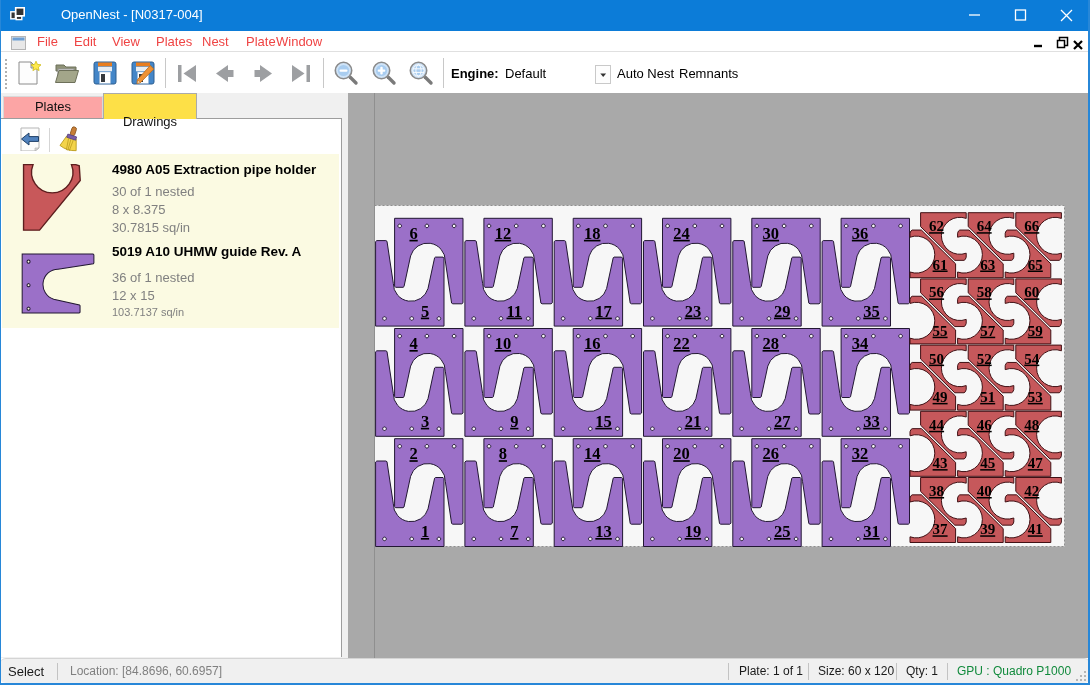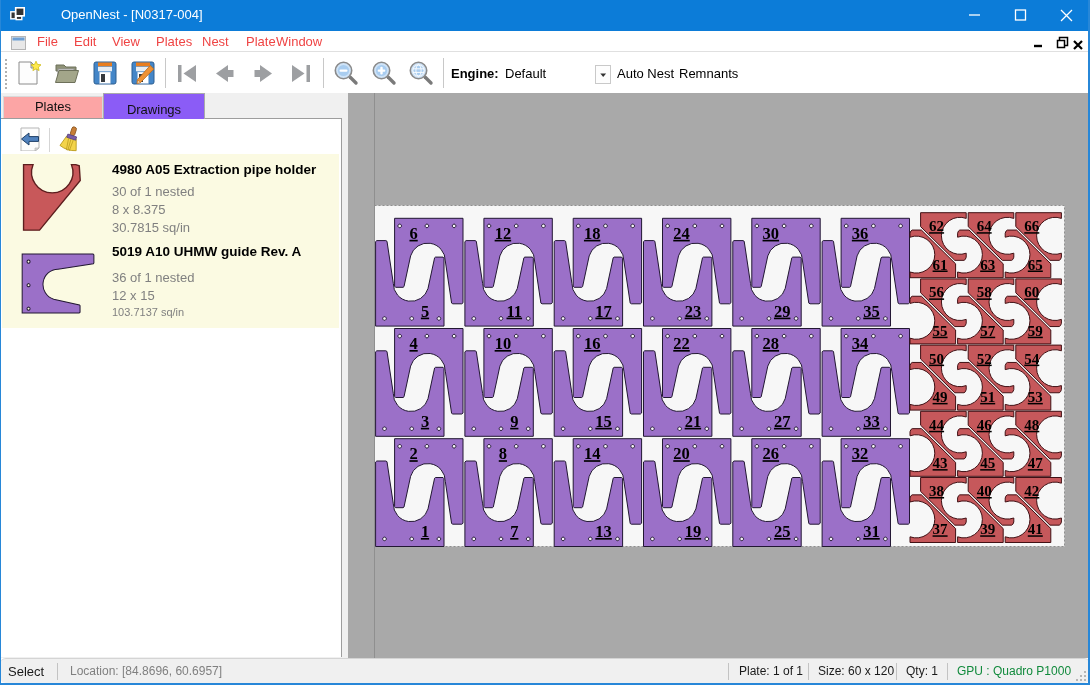--- a/index.html
+++ b/index.html
@@ -133,21 +133,21 @@
 <rect x="595.5" y="13.5" width="15" height="18" fill="#fdfdfd" stroke="#c9c9c9"></rect>
 <path d="M600.3 21.5 h5.8 l-2.9 3.6 Z" fill="#333"></path>
 </svg>
 <div class="abs" style="left:451px;top:66px;font-size:13px"><span class="b">Engine:</span></div>
 <div class="abs" style="left:505px;top:66px;font-size:13px">Default</div>
 <div class="abs" style="left:617px;top:66px;font-size:13px">Auto Nest</div>
 <div class="abs" style="left:679px;top:66px;font-size:13px">Remnants</div>
 <div class="abs" style="left:0;top:118px;width:348px;height:540px;background:#f0f0f0"></div>
 <div id="tabstrip">
  <div class="tab" style="left:3px;top:3px;width:100px;height:27px;background:#fca5a5;border:1px solid #d9d9d9;padding-top:2px">Plates</div>
- <div class="tab" style="left:103px;top:0;width:102px;height:26px;background:#8b5cf6;border:1px solid #aaa;border-bottom:none;padding-top:8px;z-index:10">Drawings</div>
+ <div class="tab" style="left:103px;top:0;width:94px;height:26px;background:#fde047;border:1px solid #aaa;border-bottom:none;padding-top:20px;z-index:10">Drawings</div>
 </div>
 <div id="panel">
  <svg class="ov" style="left:18px;top:8px" width="27" height="24" viewBox="0 0 27 24">
 <path d="M3 1 h18 v20 l-4 3 h-14 Z" fill="#fcfcfc" stroke="#b5b5b5"></path>
 <path d="M21 21 l-4 3 v-3 Z" fill="#d9d9d9" stroke="#b5b5b5" stroke-width="0.7"></path>
 <path d="M11 6 L3.5 12 L11 18 v-3.6 h9.5 v-4.8 H11 Z" fill="#4f81bd" stroke="#1f3f66" stroke-width="1"></path>
 </svg>
  <div class="abs" style="left:49px;top:9px;width:1px;height:24px;background:#d5d5d5"></div>
  <svg class="ov" style="left:59px;top:7px" width="24" height="27" viewBox="0 0 24 27">
 <g transform="rotate(18 12 13)">

